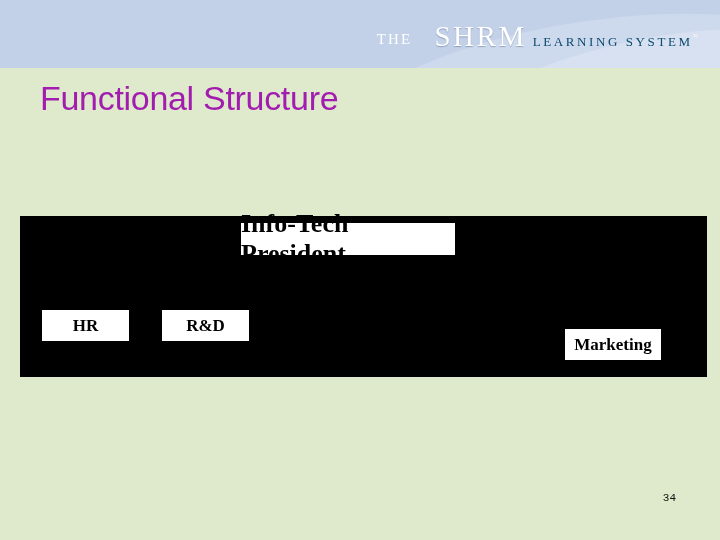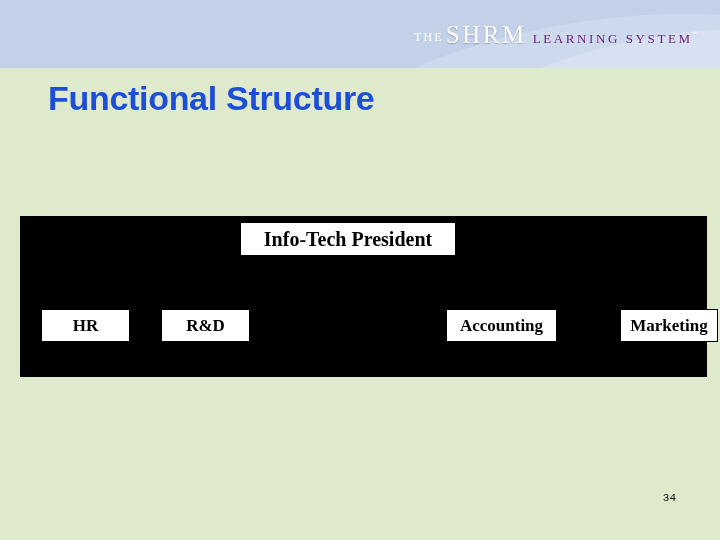--- a/index.html
+++ b/index.html
@@ -48,50 +48,50 @@
   .logo {
     position: absolute;
     right: 22px;
     top: 22px;
     white-space: nowrap;
     font-family: "Liberation Serif", serif;
     color: #ffffff;
     line-height: 1;
   }
   .logo-the {
-    font-size: 12px;
+    font-size: 15px;
     letter-spacing: 2.2px;
     vertical-align: 2px;
   }
   .logo-shrm {
-    font-size: 25px;
+    font-size: 29px;
     letter-spacing: 2.5px;
-    margin-left: 2px;
+    margin-left: 22px;
     text-shadow: 0 1px 1px rgba(80,100,140,0.45);
   }
   .logo-ls {
     font-size: 13px;
     letter-spacing: 2.6px;
     margin-left: 6px;
-    color: #701a75;
+    color: #0c4a6e;
   }
   .logo-tm {
     font-size: 7px;
     vertical-align: 8px;
     letter-spacing: 0;
   }
 
   
   .slide-title {
     position: absolute;
-    left: 48px;
+    left: 40px;
     top: 79px;
     font-size: 34px;
-    font-weight: bold;
-    color: #1d4ed8;
+    font-weight: normal;
+    color: #a21caf;
     letter-spacing: -0.3px;
     white-space: nowrap;
   }
 
   
   .orgchart {
     position: absolute;
     left: 20px;
     top: 216px;
     width: 687px;
@@ -108,32 +108,32 @@
     justify-content: center;
     font-family: "Liberation Serif", serif;
     font-weight: bold;
     color: #000000;
   }
   .node-top {
     left: 220px;
     top: 6px;
     width: 216px;
     height: 34px;
-    font-size: 20px;
+    font-size: 26px;
   }
   .node-dept {
     top: 93px;
     height: 33px;
     font-size: 17px;
   }
   .node-hr         { left: 21px;  width: 89px;  }
   .node-rd         { left: 141px; width: 89px;  }
   .node-mfg        { left: 261px; width: 134px; }
   .node-accounting { left: 426px; width: 111px; }
-  .node-marketing  { left: 600px; width: 98px;  }
+  .node-marketing  { left: 544px; width: 98px; margin-top: 19px;  }
 
   
   .slide-number {
     position: absolute;
     right: 44px;
     bottom: 36px;
     font-size: 11px;
     color: #111111;
     font-family: Liberation Mono, monospace;
   }
@@ -148,17 +148,16 @@
     <span class="logo-the">THE</span><span class="logo-shrm">SHRM</span><span class="logo-ls">LEARNING SYSTEM</span><span class="logo-tm">®</span>
   </div>
 </div>
 
 <div class="slide-title">Functional Structure</div>
 
 <div class="orgchart">
   <div class="node node-top">Info-Tech President</div>
   <div class="node node-dept node-rd">R&amp;D</div>
   <div class="node node-dept node-hr">HR</div>
-  <div class="node node-dept node-accounting">Accounting</div>
   <div class="node node-dept node-marketing">Marketing</div>
 </div>
 
 <div class="slide-number">34</div>
 
 </body></html>

